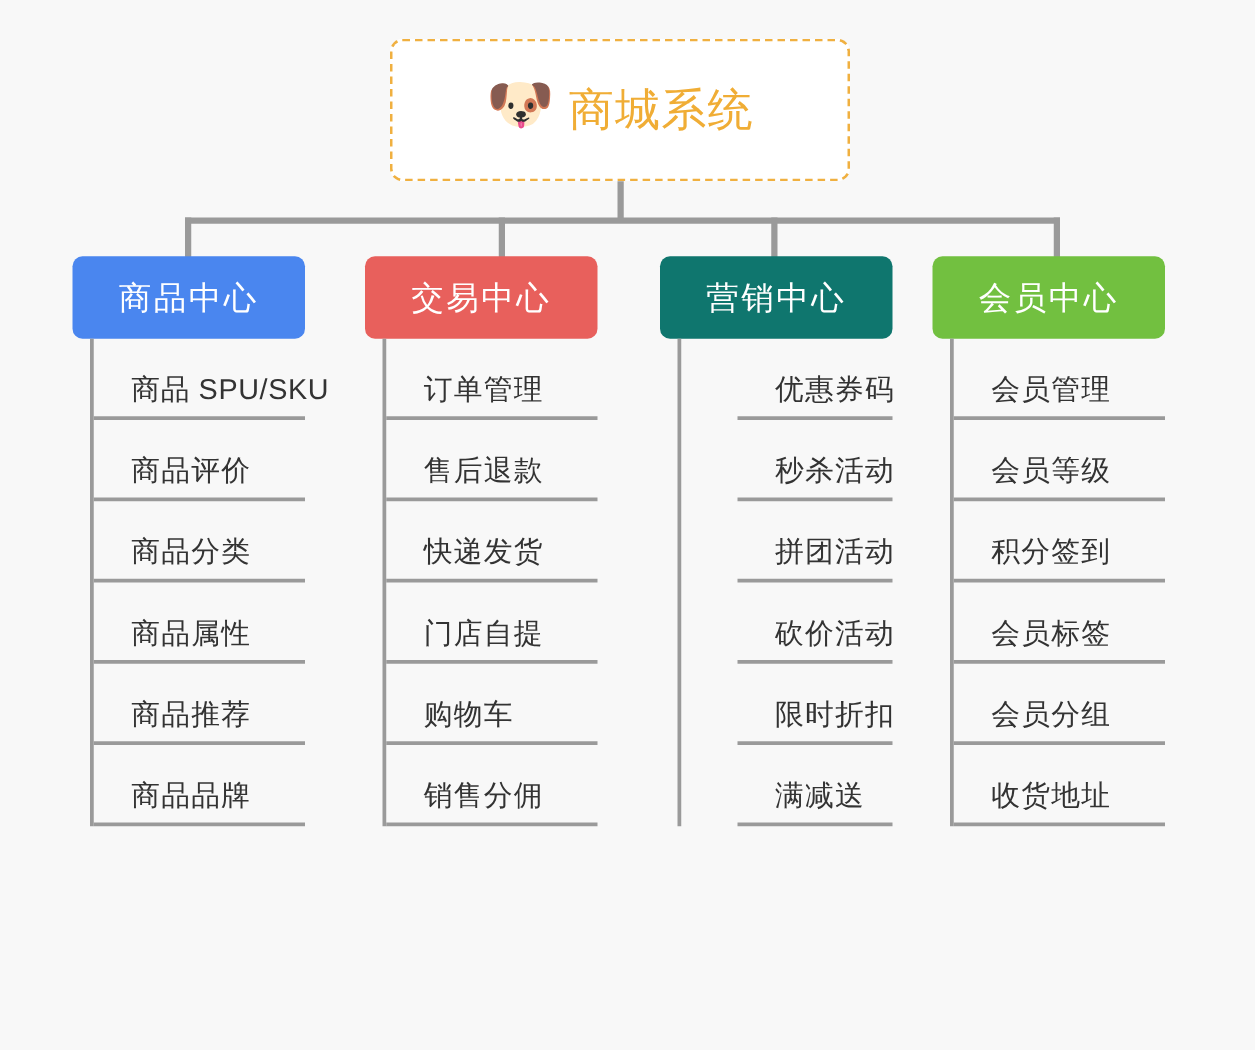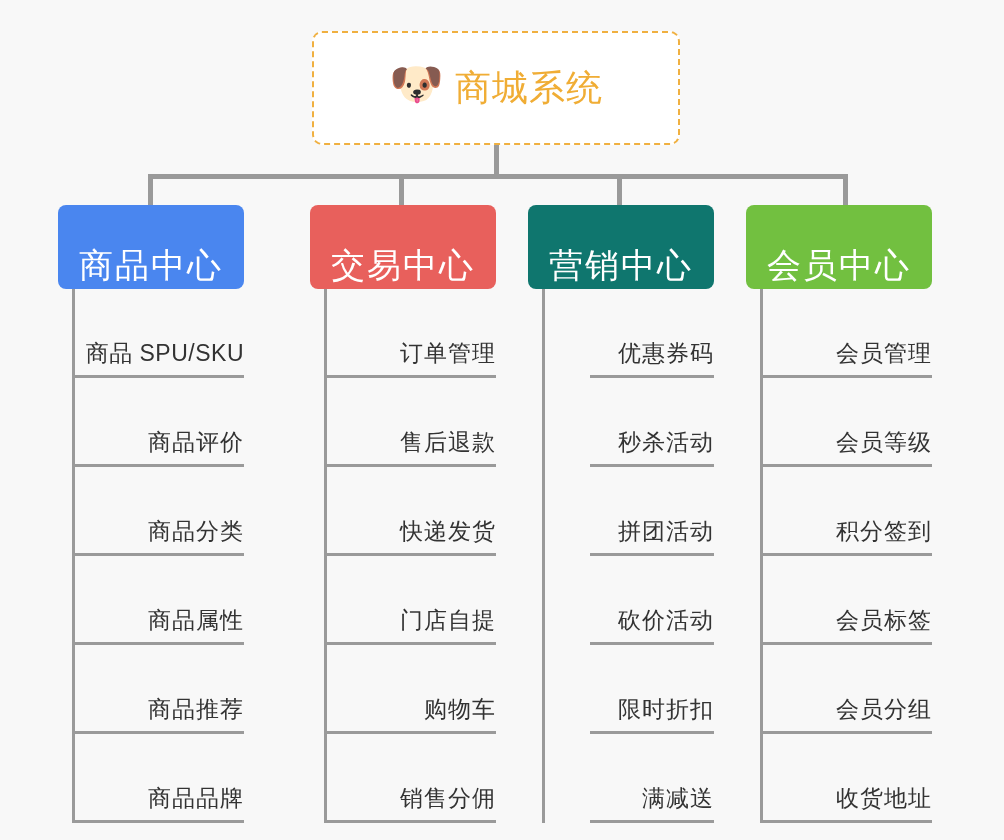--- a/index.html
+++ b/index.html
@@ -77,47 +77,47 @@
 
   
   .column {
     position: absolute;
     top: 205px;
     width: 186px;
   }
 
   .cat-box {
     position: relative;
-    height: 84px;
+    height: 66px;
     border-radius: 8px;
     display: flex;
-    align-items: flex-end;
+    align-items: center;
     justify-content: center;
     color: #ffffff;
-    font-size: 34px;
+    font-size: 26px;
     letter-spacing: 2px;
     box-sizing: border-box;
   }
 
   
   .leaf-stack {
     position: relative;
     margin-left: 14px;
     border-left: 3px solid #9a9a9a;
     padding-top: 0;
   }
 
   .leaf {
     position: relative;
-    height: 89px;
+    height: 65px;
     box-sizing: border-box;
     border-bottom: 3px solid #9a9a9a;
     display: flex;
     align-items: flex-end;
-    justify-content: flex-end;
+    justify-content: flex-start;
   }
   .leaf-label {
     font-size: 23px;
     color: #333333;
     white-space: nowrap;
     padding-left: 30px;
     padding-bottom: 6px;
     letter-spacing: 1px;
   }
   .leaf-wide .leaf-label {
@@ -160,21 +160,21 @@
         </div>
       <div class="leaf" style="border-bottom-color: rgb(154, 154, 154);">
           <span class="leaf-label">商品推荐</span>
         </div>
       <div class="leaf" style="border-bottom-color: rgb(154, 154, 154);">
           <span class="leaf-label">商品品牌</span>
         </div>
     </div>
   </div>
 
-  <div class="column" style="left:310px;">
+  <div class="column" style="left:292px;">
     <div class="cat-box" style="background: rgb(232, 96, 92);">
       <span>交易中心</span>
     </div>
     <div class="leaf-stack" style="border-left-color: rgb(154, 154, 154);">
       <div class="leaf" style="border-bottom-color: rgb(154, 154, 154);">
           <span class="leaf-label">订单管理</span>
         </div>
       <div class="leaf" style="border-bottom-color: rgb(154, 154, 154);">
           <span class="leaf-label">售后退款</span>
         </div>

